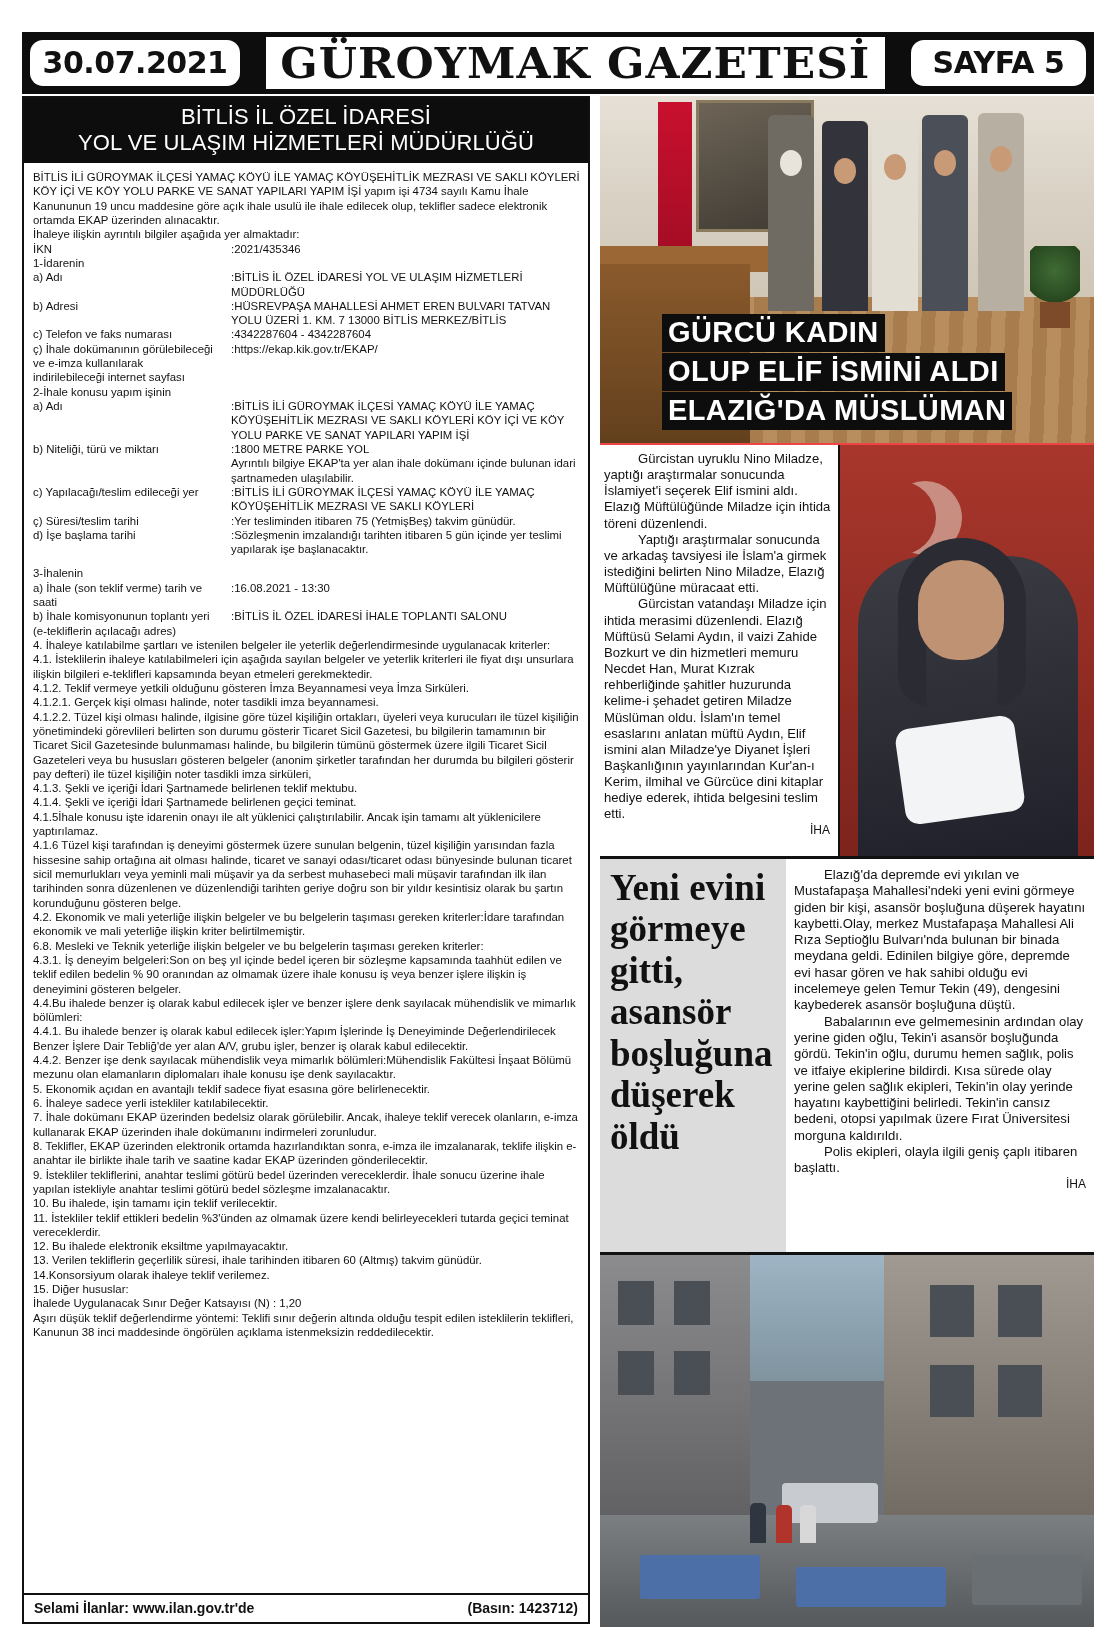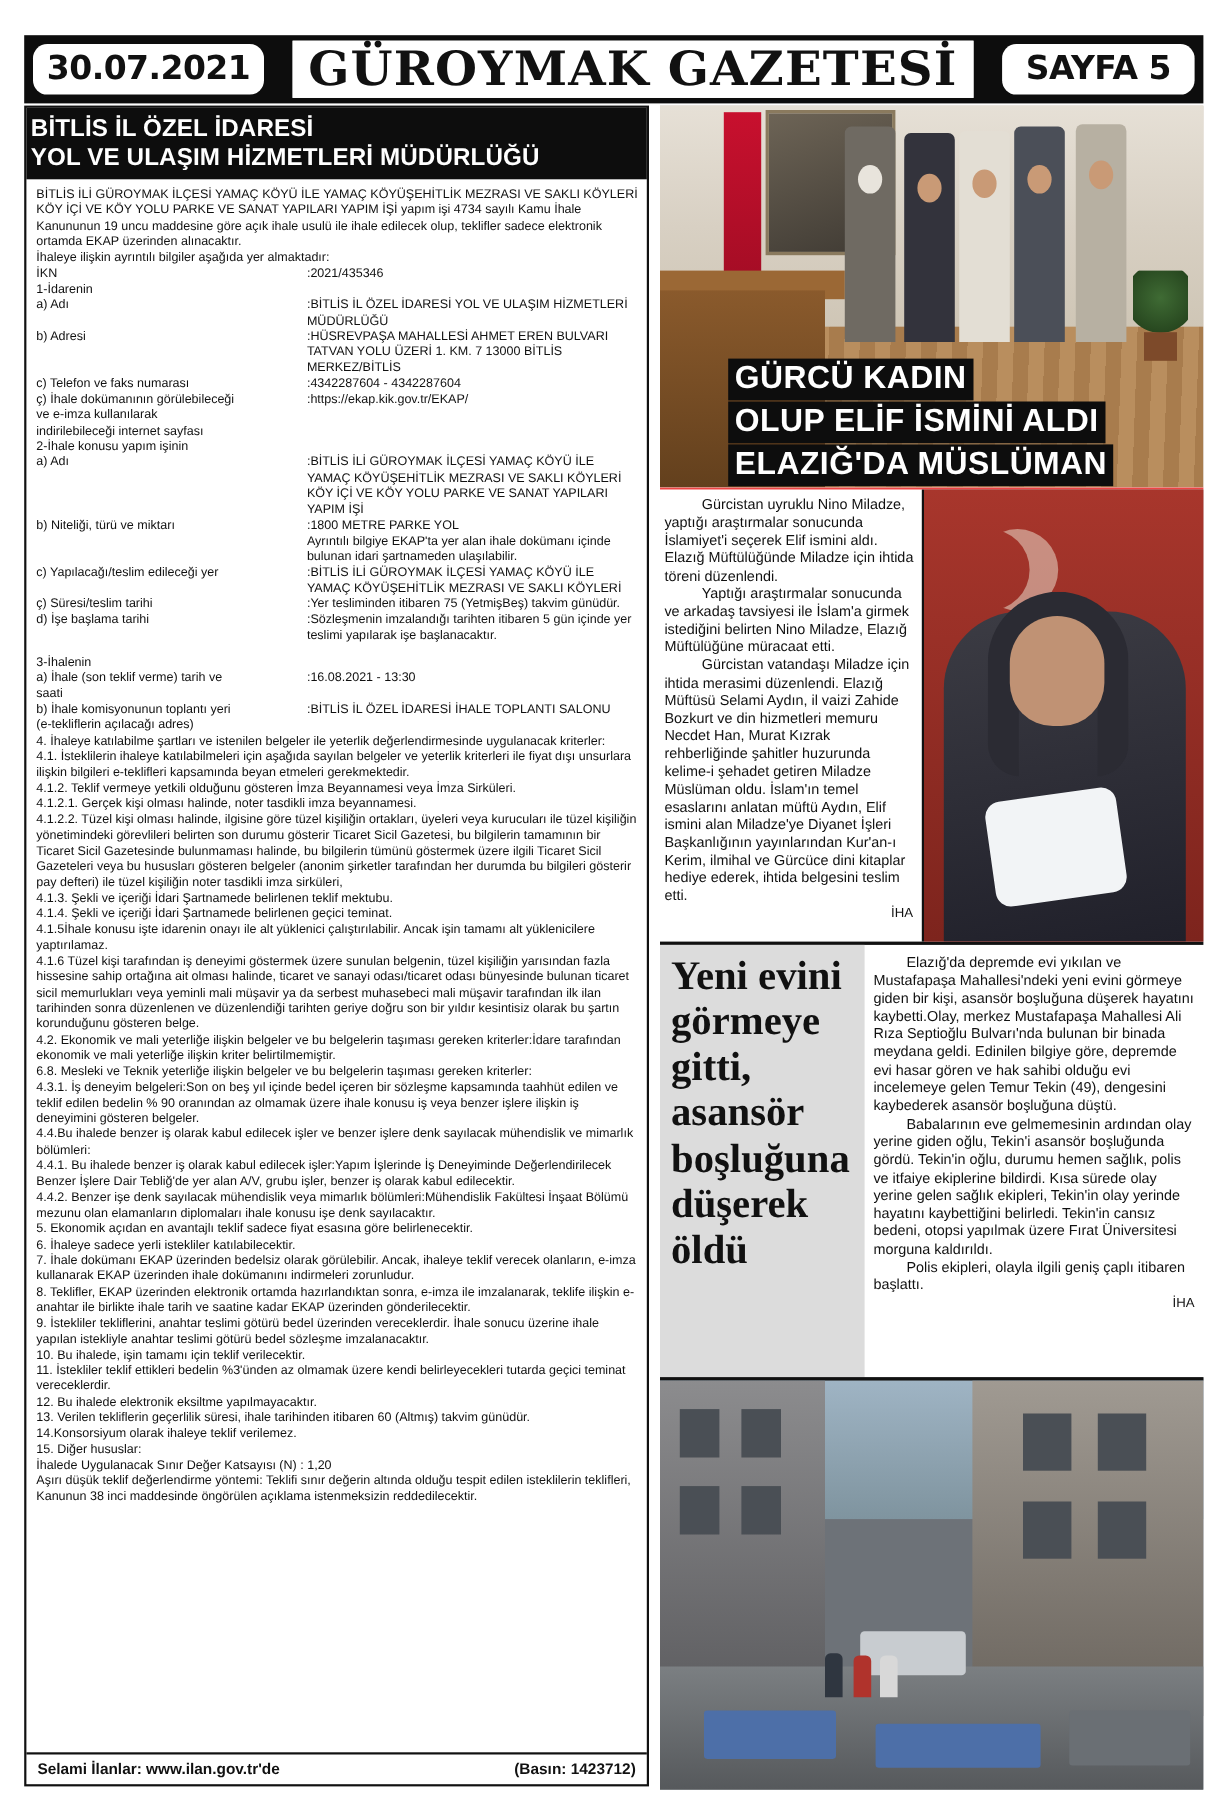--- a/index.html
+++ b/index.html
@@ -80,23 +80,23 @@
     height: 1528px;
     border: 2px solid #111;
     box-sizing: border-box;
     background: #fff;
     display: flex;
     flex-direction: column;
   }
   #tender-header {
     background: #0d0d0d;
     color: #fff;
-    text-align: left;
+    text-align: center;
     padding: 6px 4px 8px 4px;
-    font-weight: bold;
+    font-weight: normal;
     font-size: 22px;
     line-height: 1.16;
     letter-spacing: 0.1px;
   }
   #tender-header div { white-space: nowrap; }
   #tender-body {
     flex: 1;
     padding: 7px 8px 4px 9px;
     font-size: 11.4px;
     line-height: 1.255;
@@ -110,21 +110,20 @@
     align-items: center;
     padding: 5px 10px 6px 10px;
     font-weight: bold;
     font-size: 14px;
     color: #111;
   }
   .intro-p { margin: 0 0 0 0; text-align: left; }
   .kv {
     display: flex;
     align-items: flex-start;
-    gap: 48px;
   }
   .kv-label {
     width: 186px;
     flex: 0 0 186px;
     padding-right: 3px;
     box-sizing: border-box;
   }
   .kv-val { flex: 1; margin-left: 12px; }
   .sec-line { }
   .para { text-align: left; }
@@ -183,21 +182,21 @@
     position:absolute; width:50px; height:62px;
     background: radial-gradient(circle at 50% 40%, #3f6b34 0%, #27471f 70%, transparent 72%);
   }
   .ph-pot {
     position:absolute; width:30px; height:26px;
     background:#7d4a2a;
   }
   #headline-top {
     position: absolute;
     left: 62px;
-    bottom: 0;
+    bottom: 12px;
     width: 420px;
   }
   #headline-top .hl-line {
     display: block;
     background: #0d0d0d;
     color: #ffffff;
     font-weight: bold;
     font-size: 29px;
     line-height: 1.14;
     letter-spacing: 0.4px;

